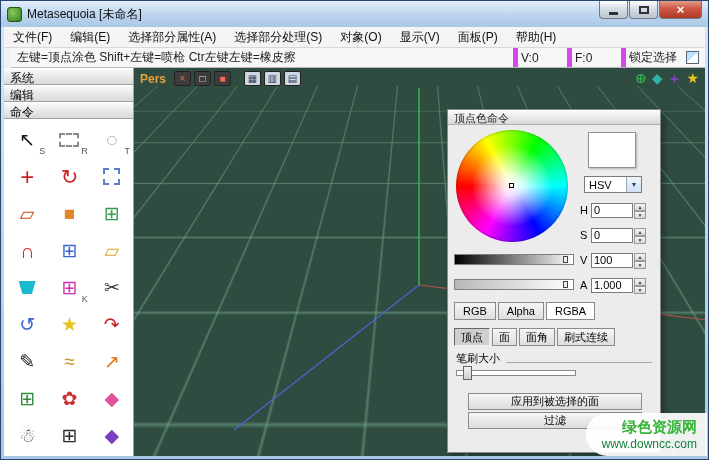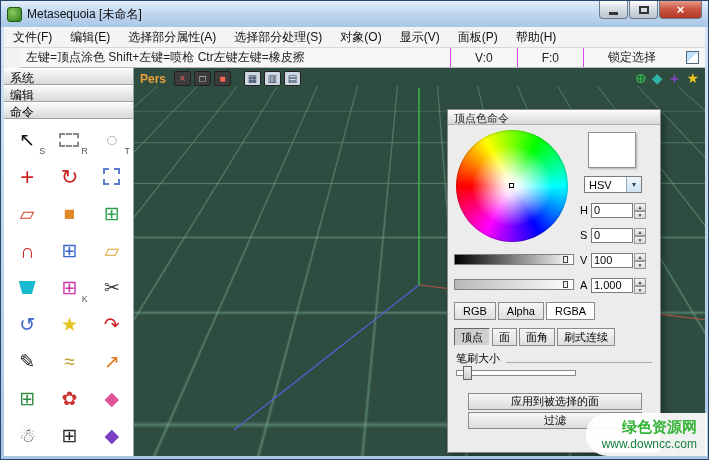--- a/index.html
+++ b/index.html
@@ -23,25 +23,25 @@
   .max-g { width:10px; height:8px; border:2px solid #333; }
 
   .client { position:absolute; left:3px; right:3px; top:26px; bottom:3px; background:#f2f2f2; overflow:hidden; }
 
   
   .menubar { position:absolute; left:0; right:0; top:0; height:21px; background:#f4f4f4; border-bottom:1px solid #d8d8d8;
              display:flex; align-items:center; }
   .menuitem { padding:0 9px; line-height:21px; color:#111; cursor:default; }
 
   
-  .hintbar { position:absolute; left:16px; right:0; top:21px; height:20px; background:#f7f7f7; border-bottom:1px solid #b9b9b9;
+  .hintbar { position:absolute; left:7px; right:0; top:21px; height:20px; background:#f7f7f7; border-bottom:1px solid #b9b9b9;
              display:flex; align-items:center; color:#222; }
   .hint { padding:0 6px; white-space:nowrap; }
   .hspacer { flex:1; }
-  .pane { border-left:1px solid #d946ef; height:100%; display:flex; align-items:center; padding:0 24px; min-width:54px; }
+  .pane { border-left:5px solid #d946ef; height:100%; display:flex; align-items:center; padding:0 3px; min-width:54px; }
   .lockicon { width:13px; height:13px; margin:0 6px; border:1px solid #567; background:linear-gradient(135deg,#bfe3ff 50%,#fff 50%); }
 
   
   .sidebar { position:absolute; left:0; top:41px; bottom:0; width:130px; background:#fff; border-right:1px solid #9aa0a6; }
   .section { height:17px; font-size:12px; padding:1px 0 0 6px; cursor:pointer;
              background:linear-gradient(#fafafa,#d9d9d9); border-bottom:1px solid #a0a0a0; border-top:1px solid #fff; }
   .toolgrid { position:absolute; top:51px; left:0; right:0; bottom:0; display:grid; grid-template-columns:repeat(3,1fr);
               grid-auto-rows:37px; padding:2px 0 0 2px; background:#fff; }
   .tool { position:relative; display:flex; align-items:center; justify-content:center; cursor:pointer; }
   .tglyph { font-size:19px; line-height:1; }

